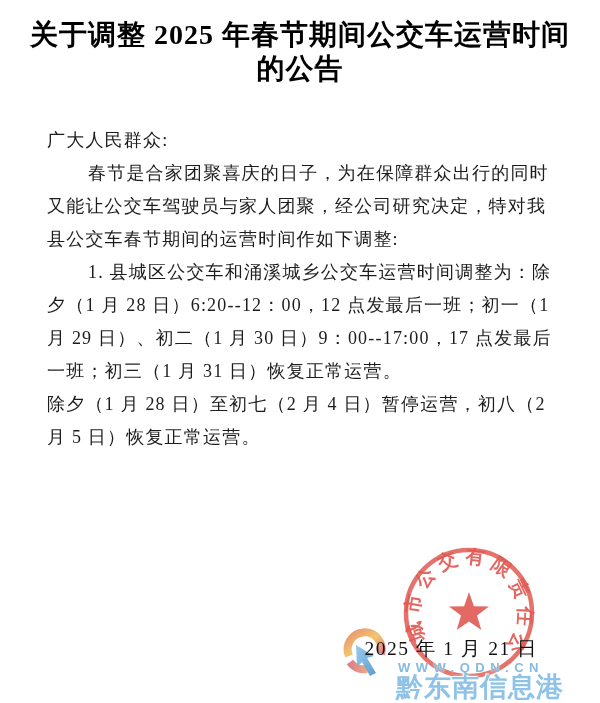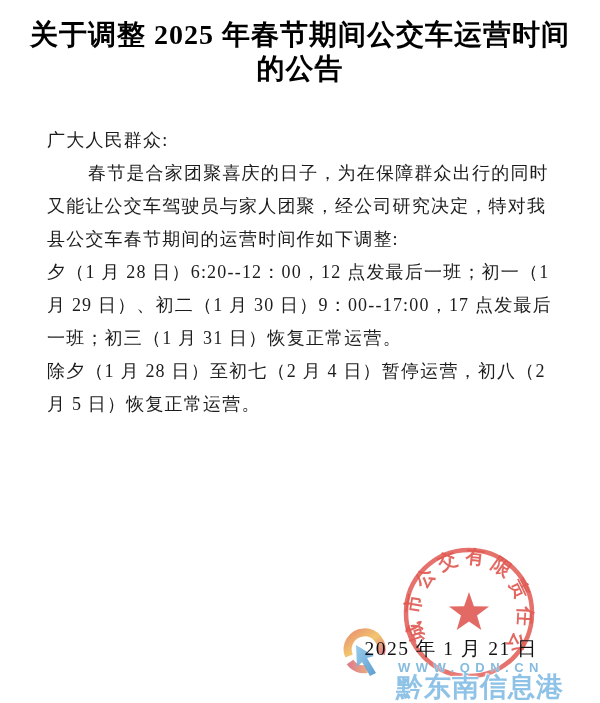--- a/index.html
+++ b/index.html
@@ -106,20 +106,21 @@
   <div class="title">
     <div>关于调整 2025 年春节期间公交车运营时间</div>
     <div>的公告</div>
   </div>
 
   <div class="body-text">
     <div class="line">广大人民群众:</div>
     <div class="line indent">春节是合家团聚喜庆的日子，为在保障群众出行的同时</div>
     <div class="line">又能让公交车驾驶员与家人团聚，经公司研究决定，特对我</div>
     <div class="line">县公交车春节期间的运营时间作如下调整:</div>
+    <div class="line indent">1. 县城区公交车和涌溪城乡公交车运营时间调整为：除</div>
     <div class="line">夕（1 月 28 日）6:20--12：00，12 点发最后一班；初一（1</div>
     <div class="line">月 29 日）、初二（1 月 30 日）9：00--17:00，17 点发最后</div>
     <div class="line">一班；初三（1 月 31 日）恢复正常运营。</div>
     <div class="line">除夕（1 月 28 日）至初七（2 月 4 日）暂停运营，初八（2</div>
     <div class="line">月 5 日）恢复正常运营。</div>
   </div>
 
   <svg class="seal" viewBox="0 0 150 150">
     <circle cx="75" cy="75" r="63" fill="none" stroke="#dd4840" stroke-width="4.5" opacity="0.85"></circle>
     <defs>

